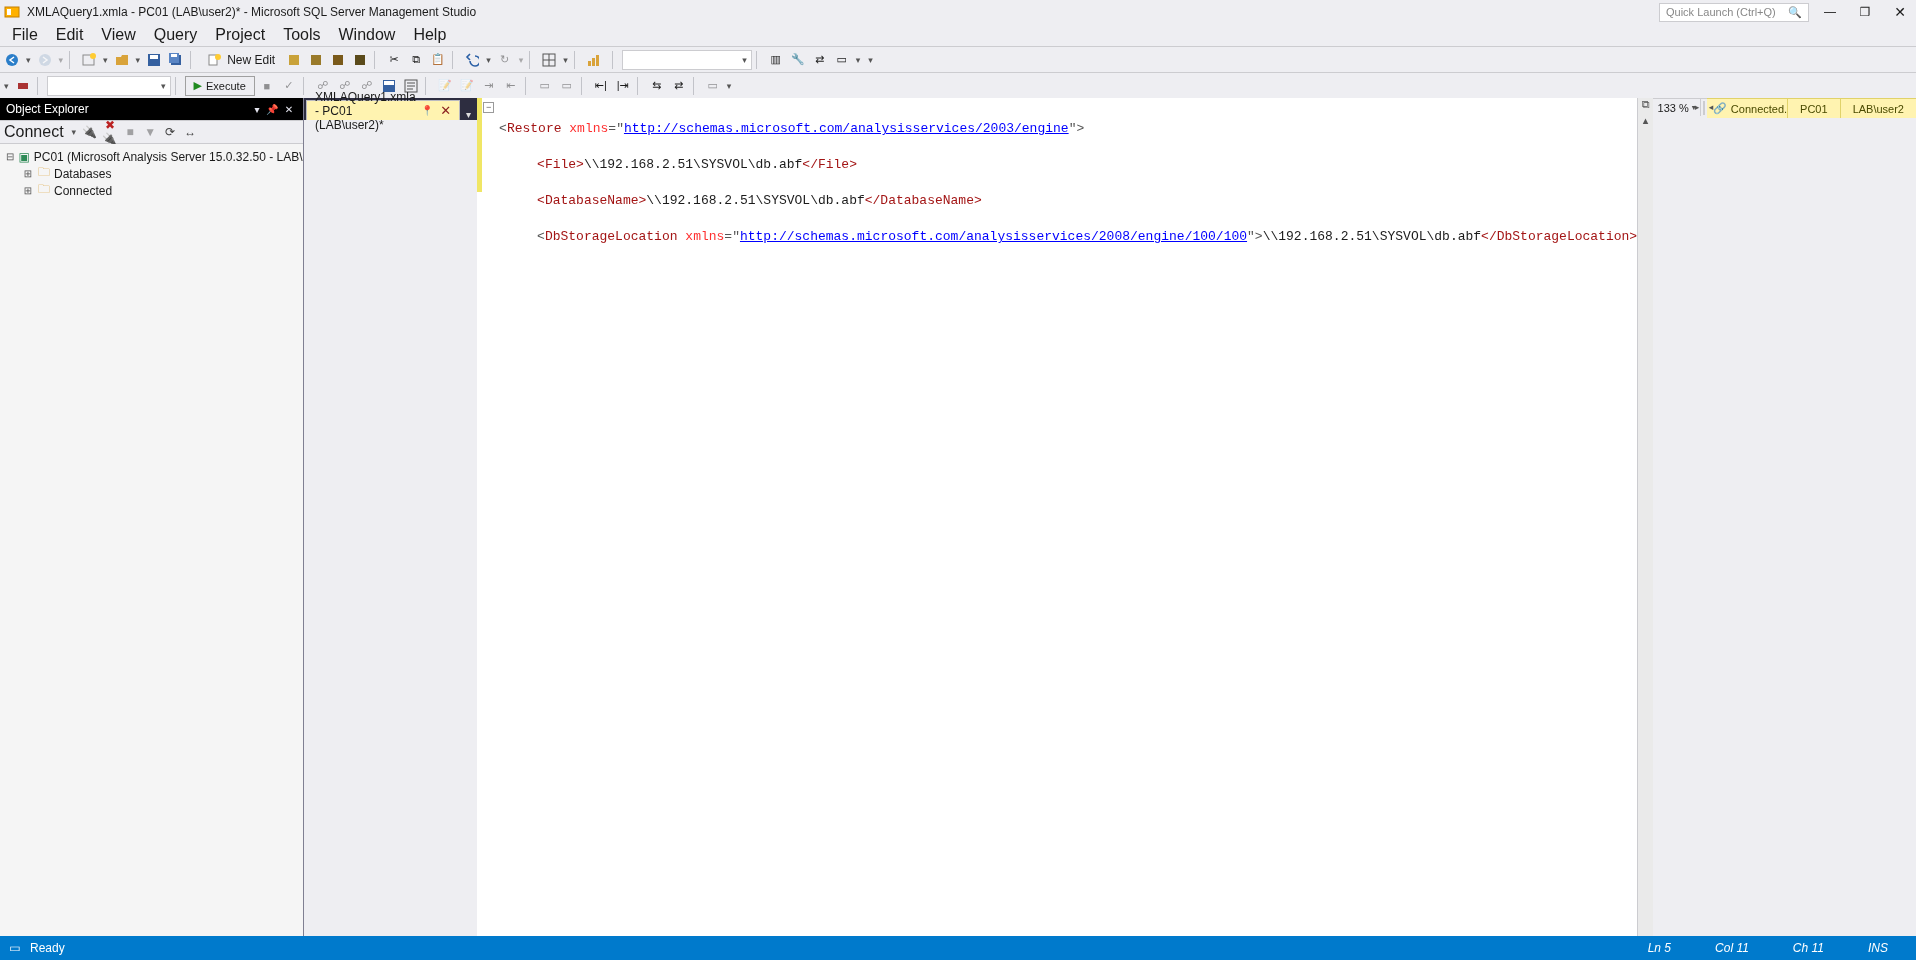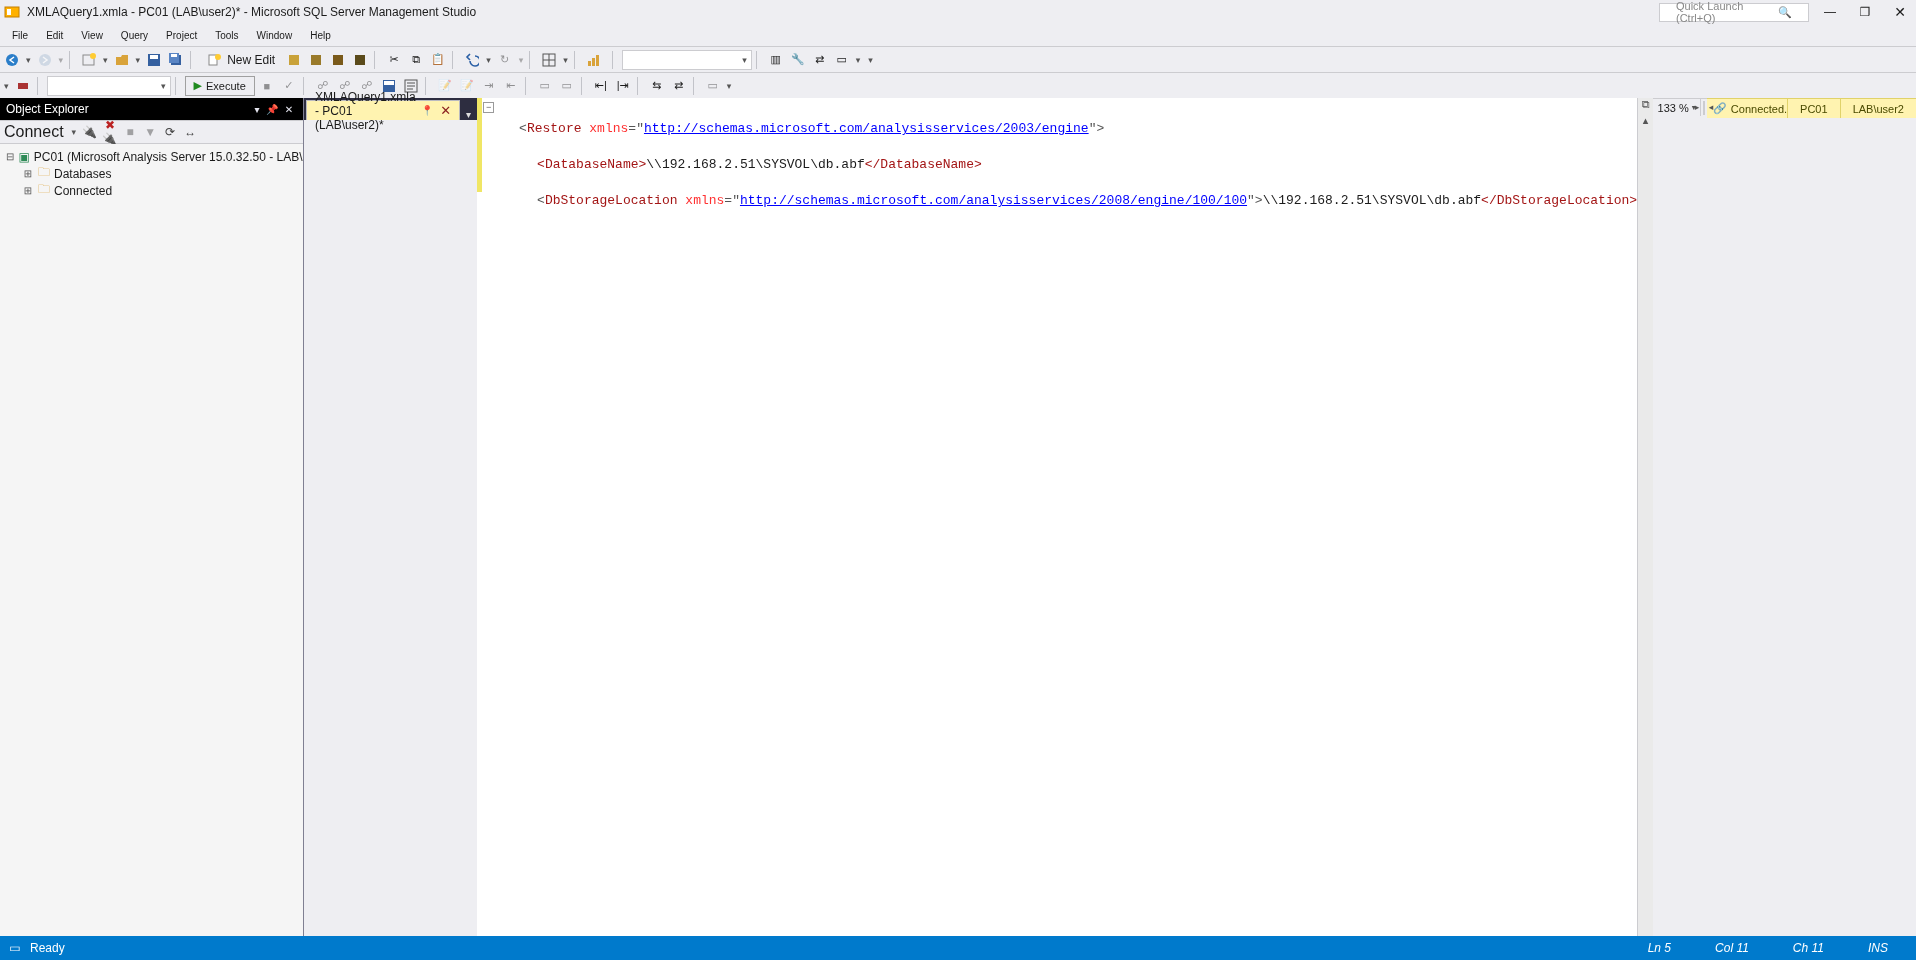--- a/index.html
+++ b/index.html
@@ -22,29 +22,29 @@
     display: flex;
     align-items: center;
     padding: 0 2px;
     gap: 7px;
   }
   .titlebar .app-icon { width: 16px; height: 16px; margin-left:2px; }
   .titlebar .title-text { font-size: 12px; color: #1b1b1b; }
   .titlebar .spacer { flex: 1; }
   .titlebar .quicklaunch {
     width: 150px; height: 19px; background:#fff; border:1px solid #ccccd0;
-    display:flex; align-items:center; padding:0 16px; font-size:11px; color:#888;
+    display:flex; align-items:center; padding:0 6px; font-size:11px; color:#888;
   }
   .titlebar .qlsearch { margin-left:auto; color:#555; }
   .winbtn { width: 28px; text-align: center; font-size: 12px; color:#1b1b1b; cursor: default; }
   .winbtn.close { font-size:14px; }
 
   
   .menubar { height: 22px; background:#eeeef2; display:flex; align-items:center; padding:0 4px; gap: 2px; }
-  .menuitem { padding: 2px 8px; font-size:10px; }
+  .menuitem { padding: 2px 8px; font-size:16px; }
 
   
   .toolbar {
     height: 26px; background:#eeeef2; display:flex; align-items:center; padding:0 2px;
     border-top:1px solid #ccccd0;
     gap:2px;
   }
   .tbtn {
     min-width:20px; height:22px; display:inline-flex; align-items:center; justify-content:center;
     padding:0 3px; font-size:11px;
@@ -111,21 +111,21 @@
   }
   .modified-bar {
     position:absolute; left:0; top:0; width:5px; height:94px; background:#f0e665;
   }
   .collapse-widget {
     position:absolute; left:6px; top:4px; width:11px; height:11px; border:1px solid #9a9a9a; background:#fff;
     font-size:9px; line-height:9px; text-align:center; color:#555;
   }
   .codeline { padding-left:28px; }
   .codeline.indent1 { padding-left: 60px; }
-  .codeline.root { padding-left: 22px; margin-left: 20px; }
+  .codeline.root { padding-left: 22px; }
   .cursor-caret {
     display:inline-block; width:1px; height:15px; background:#1b1b1b; vertical-align:middle;
   }
   .t-tag { color:#a31515; }
   .t-attr { color:#ff3030; }
   .t-str { color:#0000ff; text-decoration: underline; }
   .t-gray { color:#555; }
 
   .right-rail { width:16px; background:#eaeaea; border-left:1px solid #ccccd0;}
   .right-rail .railbtn { height:16px; text-align:center; font-size:11px; color:#555;}
@@ -403,20 +403,21 @@
       <span class="spacer"></span>
       <span class="taboverflow">▾</span>
     </div>
 
     <div class="code-surface">
       <div class="code-wrap">
         <div class="modified-bar"></div>
         <div class="collapse-widget">−</div>
         <div class="code">
 <div class="codeline root"><span class="t-gray">&lt;</span><span class="t-tag">Restore</span><span class="t-attr"> xmlns</span><span class="t-gray">="</span><span class="t-str">http://schemas.microsoft.com/analysisservices/2003/engine</span><span class="t-gray">"&gt;</span></div>
+<div class="codeline indent1"><span class="t-tag">&lt;File&gt;</span><span>\\192.168.2.51\SYSVOL\db.abf</span><span class="t-tag">&lt;/File&gt;</span></div>
 <div class="codeline indent1"><span class="t-tag">&lt;DatabaseName&gt;</span><span>\\192.168.2.51\SYSVOL\db.abf</span><span class="t-tag">&lt;/DatabaseName&gt;</span></div>
 <div class="codeline indent1"><span class="t-gray">&lt;</span><span class="t-tag">DbStorageLocation</span><span class="t-attr"> xmlns</span><span class="t-gray">="</span><span class="t-str">http://schemas.microsoft.com/analysisservices/2008/engine/100/100</span><span class="t-gray">"&gt;</span><span>\\192.168.2.51\SYSVOL\db.abf</span><span class="t-tag">&lt;/DbStorageLocation&gt;</span></div>
         </div>
       </div>
       <div class="right-rail">
         <div class="railbtn">⧉</div>
         <div class="railbtn">▴</div>
       </div>
     </div>
 

